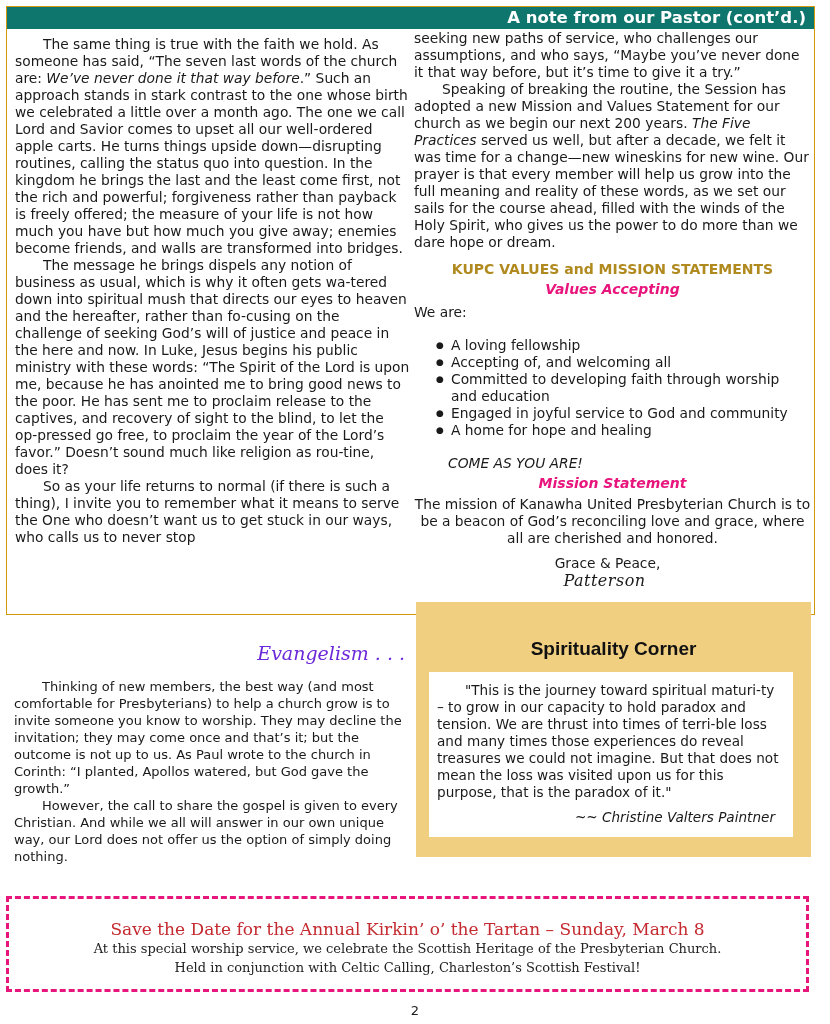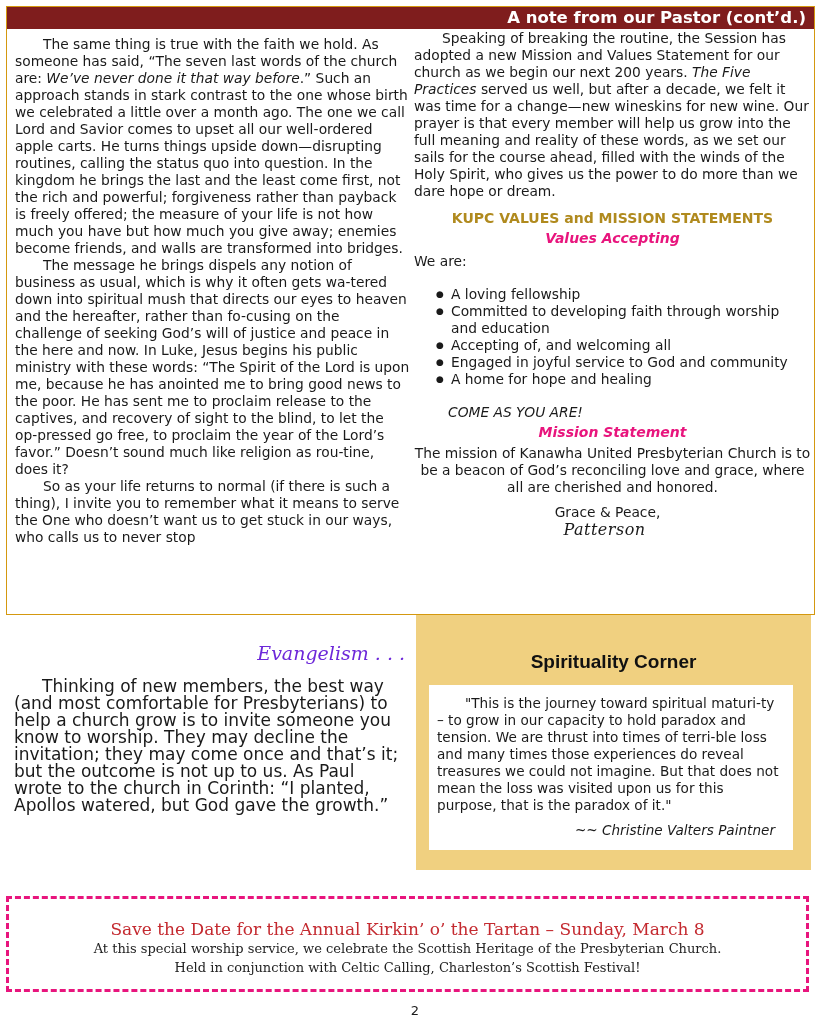--- a/index.html
+++ b/index.html
@@ -2,21 +2,21 @@
 <html><head>
 <meta charset="utf-8">
 <style>
   html, body { margin: 0; padding: 0; background: #ffffff; }
   body { width: 830px; height: 1024px; position: relative; overflow: hidden;
          font-family: "DejaVu Sans", "Liberation Sans", sans-serif; color: #1a1a1a; }
 
   
   .pastor-frame { position: absolute; left: 6px; top: 6px; width: 809px; height: 609px;
                   border: 1.5px solid #d4980f; box-sizing: border-box; }
-  .pastor-header { position: absolute; left: 0; top: 0; right: 0; height: 22px; background: #7f1d1d;
+  .pastor-header { position: absolute; left: 0; top: 0; right: 0; height: 22px; background: #0f766e;
                    color: #ffffff; font-weight: bold; font-size: 16.5px; text-align: right;
                    padding-right: 8px; line-height: 22px; box-sizing: border-box; }
   .col { position: absolute; font-size: 13.8px; line-height: 17px; }
   .col-left { left: 8px; top: 29px; width: 395px; }
   .col-right { left: 407px; top: 23px; width: 397px; }
   .col p { margin: 0; }
   .indent { text-indent: 28px; }
   em { font-style: italic; }
 
   .kupc-title { color: #b08a1e; font-weight: bold; font-size: 14px; text-align: center; margin-top: 10px !important; }
@@ -26,25 +26,25 @@
   ul.values li::before { content: "\25CF"; position: absolute; left: 6px; top: 0; font-size: 9px; }
   .come { padding-left: 34px; font-style: italic; }
   .mission-text { text-align: center; }
   .signoff { text-align: center; margin-top: 8px !important; padding-right: 10px; }
   .signature { font-family: "DejaVu Serif", serif; font-style: italic; font-size: 16px; text-align: center;
                padding-right: 16px; letter-spacing: 0.5px; }
 
   
   .evang-title { position: absolute; left: 0; width: 405px; top: 642px; text-align: right;
                  color: #6d28d9; font-family: "DejaVu Serif", serif; font-style: italic; font-size: 19px; }
-  .evang-body { position: absolute; left: 14px; top: 678px; width: 390px; font-size: 17px; line-height: 17px; }
+  .evang-body { position: absolute; left: 14px; top: 678px; width: 390px; font-size: 13px; line-height: 17px; }
   .evang-body p { margin: 0; }
 
   
-  .spirit-box { position: absolute; left: 416px; top: 615px; width: 395px; height: 255px; background: #f0d080; }
+  .spirit-box { position: absolute; left: 416px; top: 602px; width: 395px; height: 255px; background: #f0d080; }
   .spirit-title { position: absolute; left: 0; right: 0; top: 36px; text-align: center; font-weight: bold;
                   font-size: 19px; color: #111; font-family: "Liberation Sans", sans-serif; }
   .spirit-inner { position: absolute; left: 13px; top: 70px; width: 364px; height: 165px; background: #ffffff;
                   padding: 10px 8px 0 8px; box-sizing: border-box; font-size: 13.6px; line-height: 17px; }
   .spirit-inner p { margin: 0; }
   .spirit-attr { text-align: right; font-style: italic; margin-top: 8px !important; padding-right: 10px; }
 
   
   .save-box { position: absolute; left: 6px; top: 896px; width: 803px; height: 96px;
               border: 3px dashed #e8157d; box-sizing: border-box; text-align: center; }
@@ -59,43 +59,45 @@
 <div class="pastor-frame">
   <div class="pastor-header">A note from our Pastor (cont’d.)</div>
 
   <div class="col col-left">
     <p class="indent"><span>The same thing is true with the faith we hold. As someone has said, “The seven last words of the church are: </span><em>We’ve never done it that way before</em><span>.” Such an approach stands in stark contrast to the one whose birth we celebrated a little over a month ago.  The one we call Lord and Savior comes to upset all our well-ordered apple carts.  He turns things upside down—disrupting routines, calling the status quo into question.  In the kingdom he brings the last and the least come first, not the rich and powerful; forgiveness rather than payback is freely offered; the measure of your life is not how much you have but how much you give away; enemies become friends, and walls are transformed into bridges.</span></p>
     <p class="indent">The message he brings dispels any notion of business as usual, which is why it often gets wa-tered down into spiritual mush that directs our eyes to heaven and the hereafter, rather than fo-cusing on the challenge of seeking God’s will of justice and peace in the here and now.   In Luke, Jesus begins his public ministry with these words: “The Spirit of the Lord is upon me, because he has anointed me to bring good news to the poor.  He has sent me to proclaim release to the captives, and recovery of sight to the blind, to let the op-pressed go free, to proclaim the year of the Lord’s favor.”  Doesn’t sound much like religion as rou-tine, does it?</p>
     <p class="indent">So as your life returns to normal (if there is such a thing), I invite you to remember what it means to serve the One who doesn’t want us to get stuck in our ways, who calls us to never stop</p>
   </div>
 
   <div class="col col-right">
+    <p>seeking new paths of service, who challenges our assumptions, and who says, “Maybe you’ve never done it that way before, but it’s time to give it a try.”</p>
     <p class="indent"><span>Speaking of breaking the routine, the Session has adopted a new Mission and Values Statement for our church as we begin our next 200 years. </span><em>The Five Practices</em><span> served us well, but after a decade, we felt it was time for a change—new wineskins for new wine. Our prayer is that every member will help us grow into the full meaning and reality of these words, as we set our sails for the course ahead, filled with the winds of the Holy Spirit, who gives us the power to do more than we dare hope or dream.</span></p>
 
     <p class="kupc-title">KUPC VALUES and MISSION STATEMENTS</p>
     <p class="pink-title">Values Accepting</p>
     <p style="margin-top:6px">We are:</p>
     <ul class="values">
       <li>A loving fellowship</li>
+      <li>Accepting of, and welcoming all</li>
       <li>Committed to developing faith through worship and education</li>
-      <li>Accepting of, and welcoming all</li>
       <li>Engaged in joyful service to God and community</li>
       <li>A home for hope and healing</li>
     </ul>
     <p class="come">COME AS YOU ARE!</p>
     <p class="pink-title">Mission Statement</p>
     <p class="mission-text" style="margin-top:4px">The mission of Kanawha United Presbyterian Church is to be a beacon of God’s reconciling love and grace, where all are cherished and honored.</p>
     <p class="signoff">Grace &amp; Peace,</p>
     <p class="signature">Patterson</p>
   </div>
 </div>
 
 <div class="evang-title">Evangelism . . .</div>
 <div class="evang-body">
   <p class="indent">Thinking of new members, the best way (and most comfortable for Presbyterians) to help a church grow is to invite someone you know to worship. They may decline the invitation; they may come once and that’s it; but the outcome is not up to us. As Paul wrote to the church in Corinth: “I planted, Apollos watered, but God gave the growth.”</p>
+  <p class="indent">However, the call to share the gospel is given to every Christian. And while we all will answer in our own unique way, our Lord does not offer us the option of simply doing nothing.</p>
 </div>
 
 <div class="spirit-box">
   <div class="spirit-title">Spirituality Corner</div>
   <div class="spirit-inner">
     <p class="indent">"This is the journey toward spiritual maturi-ty – to grow in our capacity to hold paradox and tension. We are thrust into times of terri-ble loss and many times those experiences do reveal treasures we could not imagine. But that does not mean the loss was visited upon us for this purpose, that is the paradox of it."</p>
     <p class="spirit-attr">~~ Christine Valters Paintner</p>
   </div>
 </div>
 

